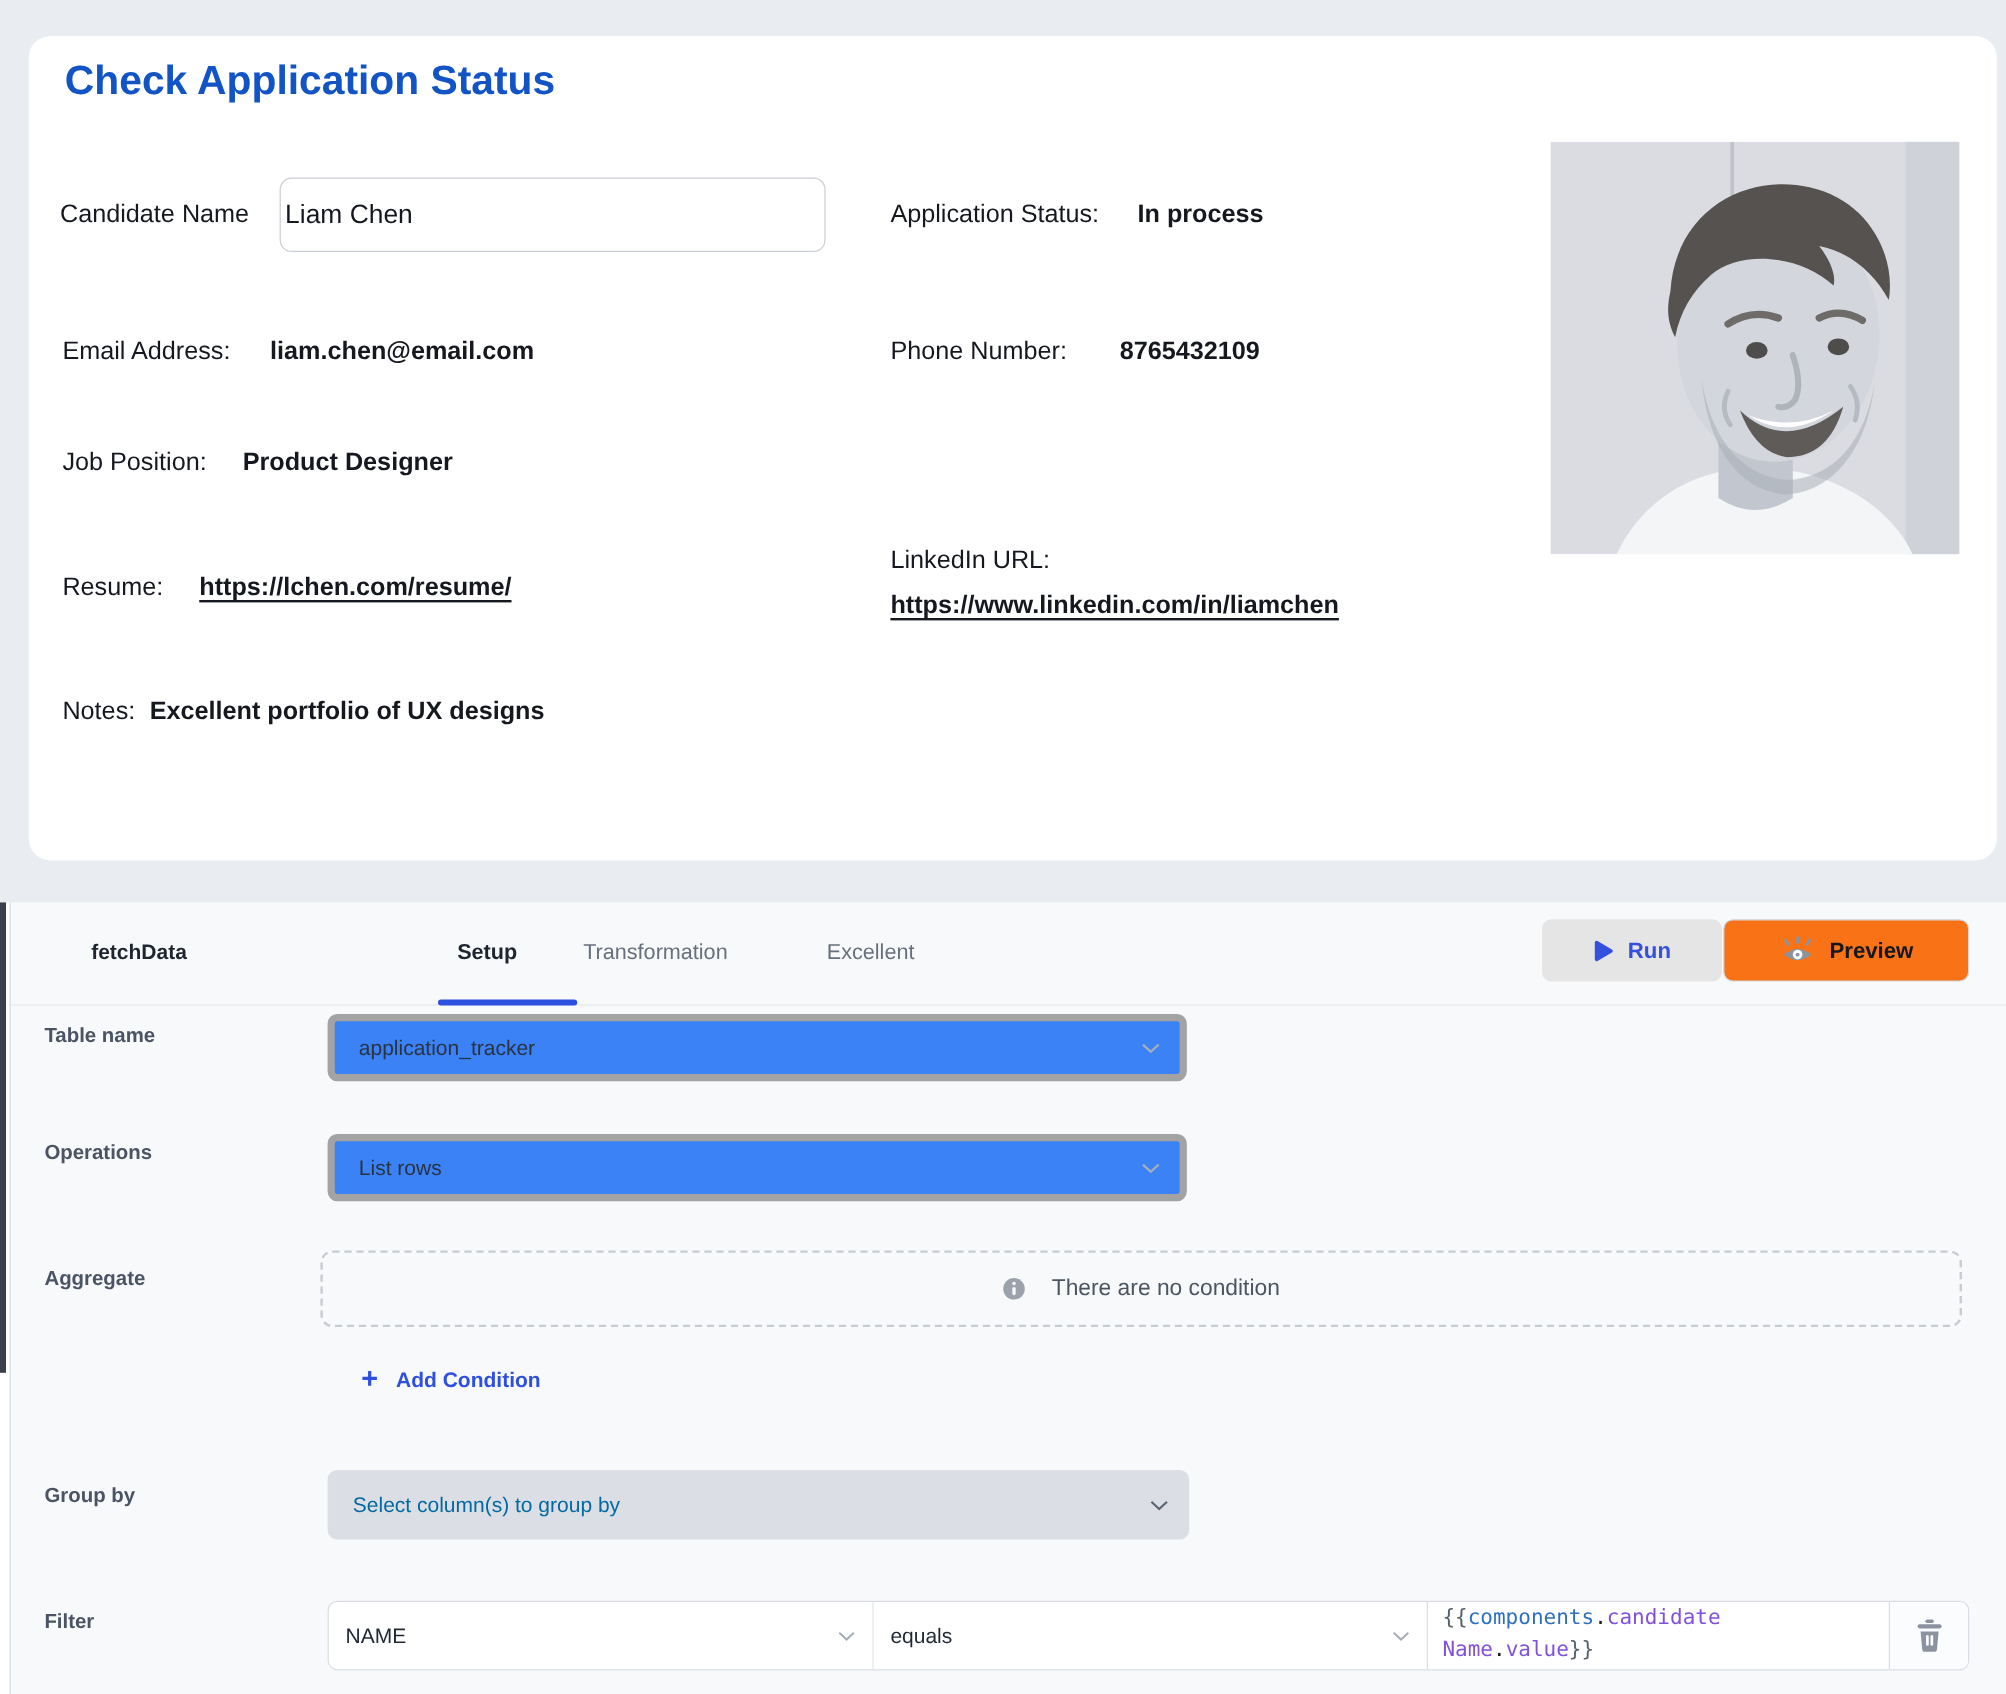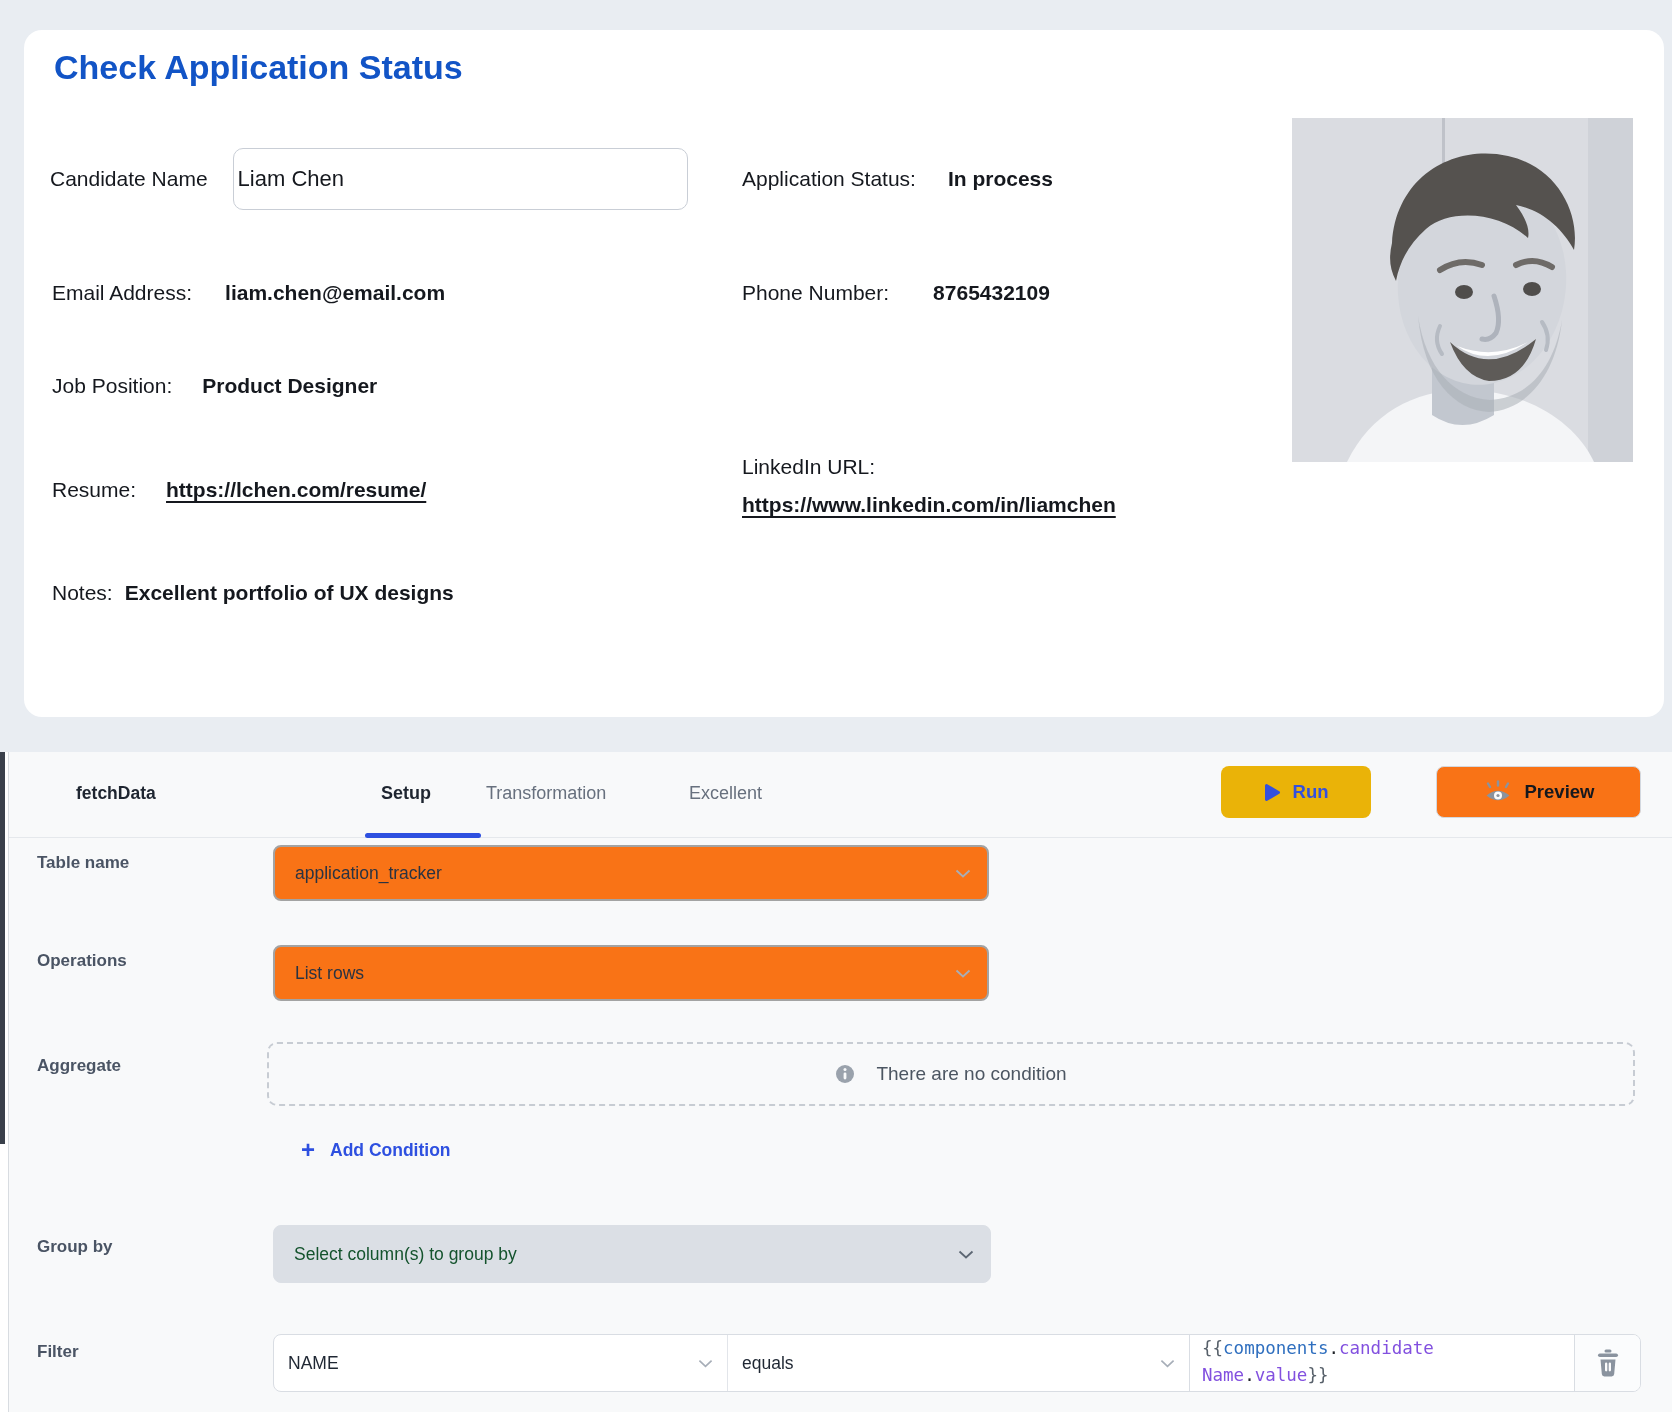--- a/index.html
+++ b/index.html
@@ -28,30 +28,30 @@
   .gutter { position:absolute; left:0; top:752px; width:8px; height:660px; background:#FFFFFF; }
   .scroll-thumb { position:absolute; left:0; top:752px; width:5px; height:392px; background:#3A404B; }
   .panel { position:absolute; left:8px; top:752px; width:1664px; height:660px;
            background:#F8F9FA; border-left:1px solid #D8DCE1; }
   .panel-header { position:absolute; left:0; top:0; width:100%; height:86px; border-bottom:1px solid #E5E8EC; }
   .query-name { position:absolute; left:67px; top:31px; font-size:17.5px; font-weight:bold; color:#1E2530; }
   .tab { position:absolute; top:31px; font-size:18px; color:#67707E; cursor:pointer; }
   .tab.active { color:#1E2530; font-weight:bold; }
   .tab-underline { position:absolute; left:356px; top:81px; width:116px; height:5px; background:#2E50E0; border-radius:3px; }
   .btn { position:absolute; top:14px; height:52px; border-radius:8px; display:flex; align-items:center; justify-content:center; gap:12px; cursor:pointer; }
-  .btn-run { left:1212px; width:150px; background:#eab308; }
+  .btn-run { left:1276px; width:150px; background:#e5e5e5; }
   .btn-run .btn-label { color:#3450DD; font-weight:bold; font-size:18.5px; }
   .btn-preview { left:1427px; width:205px; background:#f97316; border:1px solid #D3D8DF; }
   .btn-preview .btn-label { color:#15181E; font-weight:bold; font-size:18.5px; }
 
   .row-label { position:absolute; left:28px; font-size:17px; font-weight:bold; color:#4A5464; }
-  .select-box { position:absolute; left:264px; width:716px; height:56px; background:#f97316;
-                border:2px solid #a3a3a3; border-radius:8px; display:flex; align-items:center;
+  .select-box { position:absolute; left:264px; width:716px; height:56px; background:#3b82f6;
+                border:6px solid #a3a3a3; border-radius:8px; display:flex; align-items:center;
                 justify-content:space-between; padding:0 16px 0 20px; font-size:17.5px; color:#2A3342; cursor:pointer; }
-  .select-box.disabled { background:#DBDFE5; border:1px solid #DBDFE5; color:#14532d; }
+  .select-box.disabled { background:#DBDFE5; border:1px solid #DBDFE5; color:#0369a1; }
   .dashed-box { position:absolute; left:258px; top:290px; width:1368px; height:64px;
                 border:2px dashed #C7CCD3; border-radius:10px; display:flex; align-items:center;
                 justify-content:center; gap:21px; color:#4C5662; font-size:19px; }
   .add-cond { position:absolute; left:292px; top:383px; height:30px; display:flex; align-items:center; gap:15px; cursor:pointer; }
   .add-cond .plus { color:#2E50E0; font-size:24px; font-weight:bold; line-height:24px; }
   .add-cond .txt { color:#2E50E0; font-size:17.5px; font-weight:bold; }
 
   .filter-group { position:absolute; left:264px; top:582px; width:1368px; height:58px;
                   border:1px solid #D9DDE3; border-radius:8px; background:#FFFFFF;
                   display:flex; overflow:hidden; }

